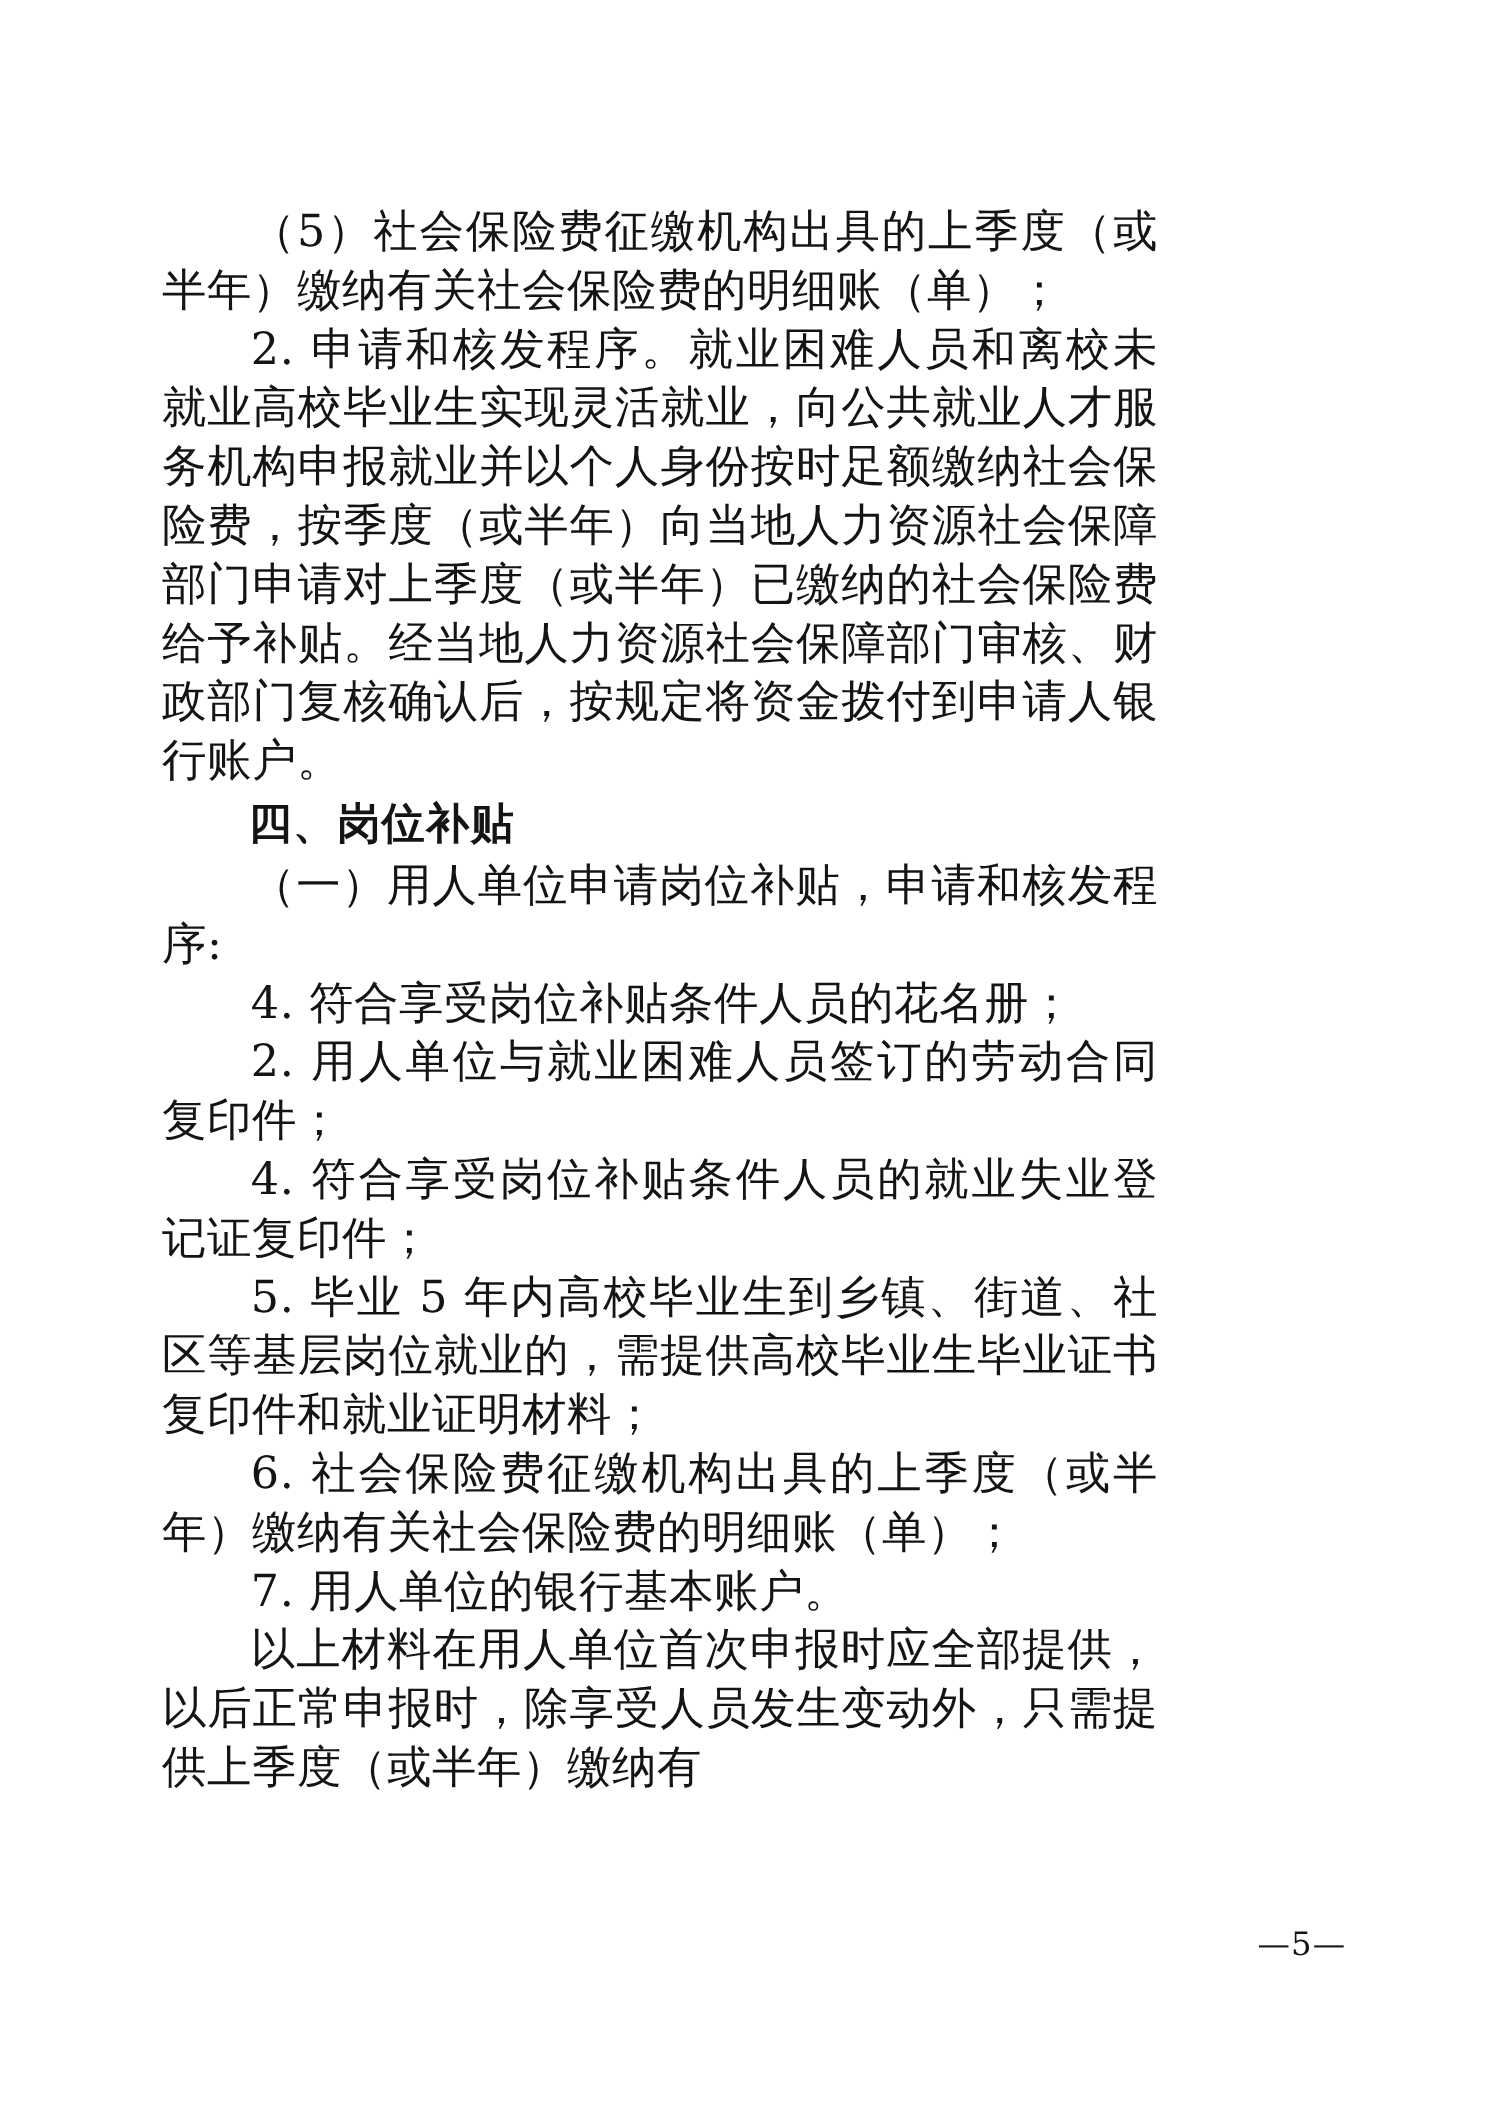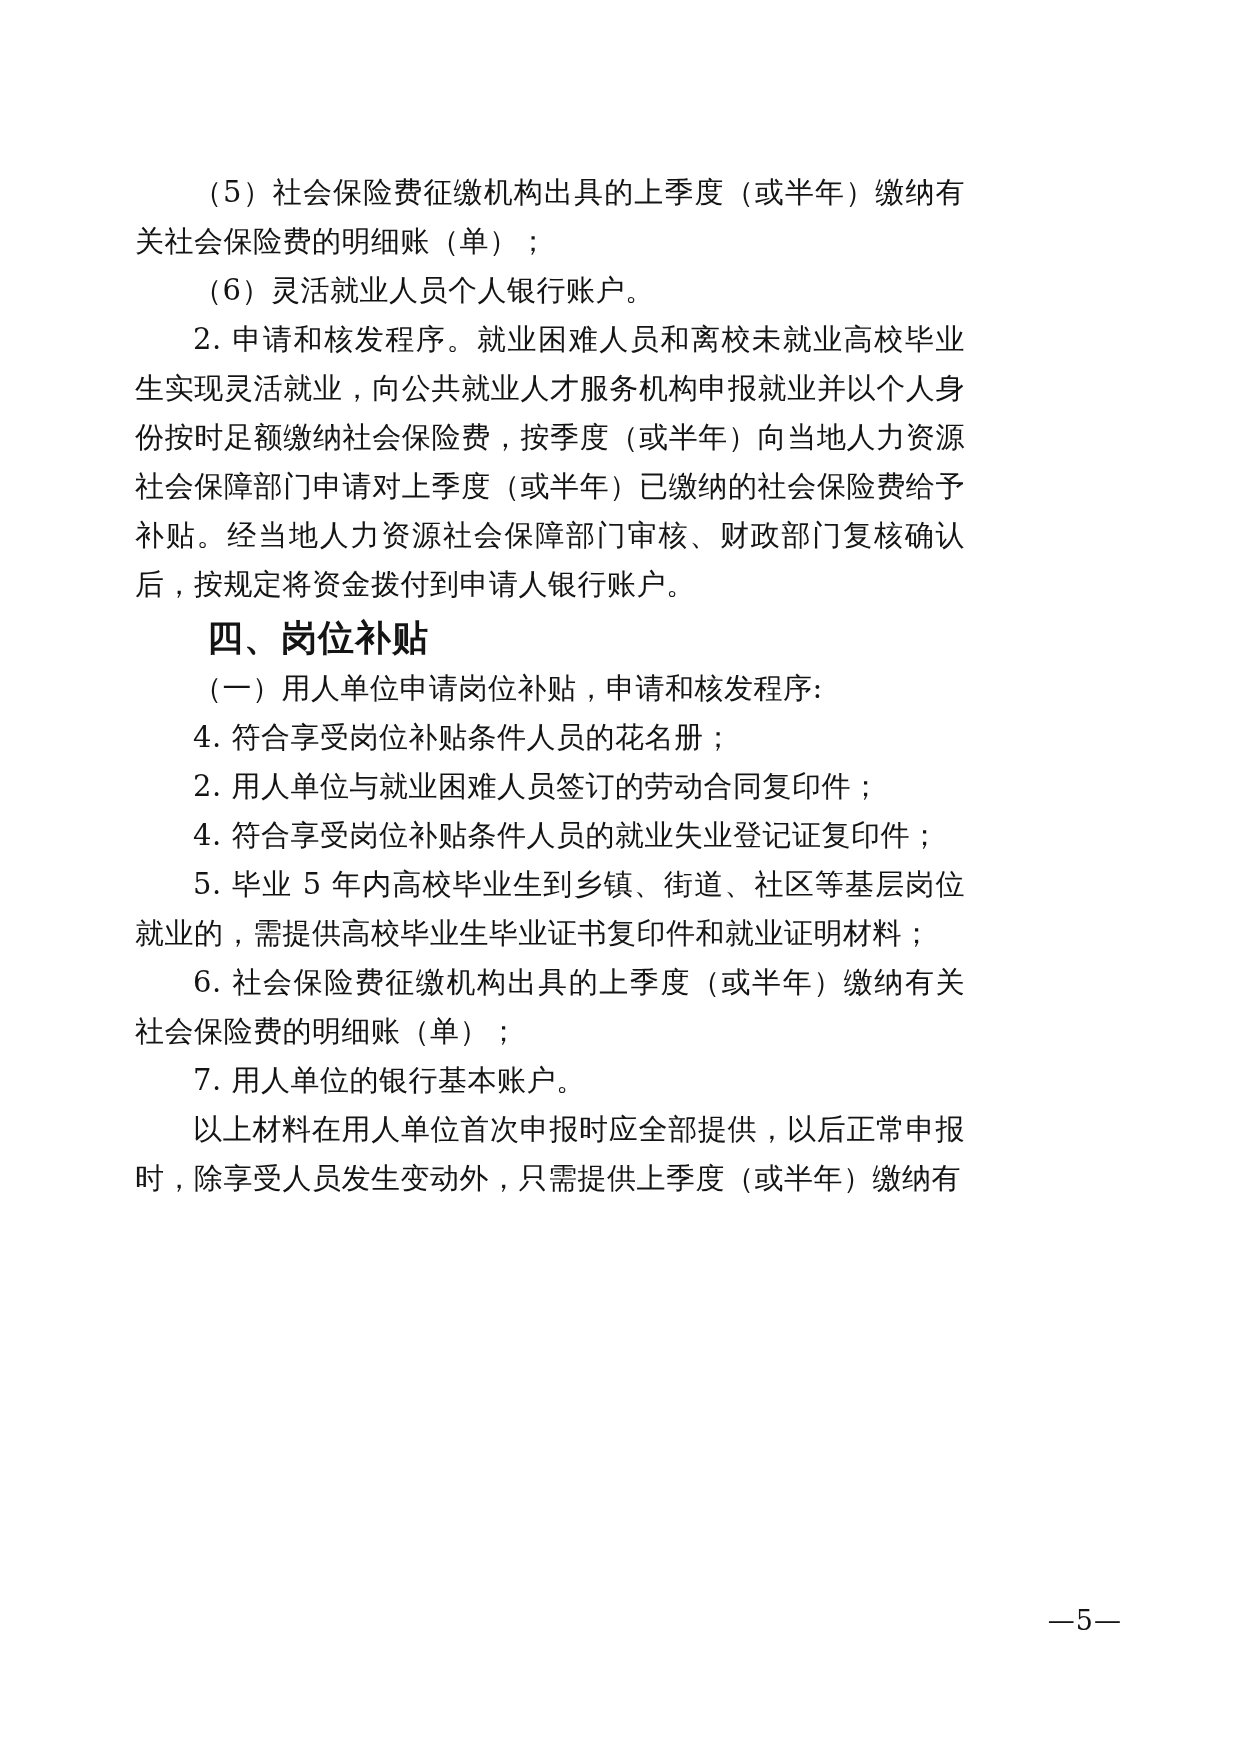--- a/index.html
+++ b/index.html
@@ -19,21 +19,21 @@
     overflow: hidden;
   }
   .content {
     position: absolute;
     left: 135px;
     top: 168px;
     width: 830px;
   }
   p {
     margin: 0;
-    font-size: 29px;
+    font-size: 37px;
     line-height: 49px;
     text-align: justify;
     text-justify: inter-ideograph;
     letter-spacing: 0.5px;
     color: #141414;
   }
   p.indent {
     text-indent: 2em;
   }
   p.heading {
@@ -57,21 +57,20 @@
     color: #141414;
     letter-spacing: 1px;
   }
 </style>
 </head>
 <body>
 
 <div class="page">
   <div class="content">
     <p class="indent">（5）社会保险费征缴机构出具的上季度（或半年）缴纳有关社会保险费的明细账（单）；</p>
-    <p class="indent">（6）灵活就业人员个人银行账户。</p>
     <p class="indent">2. 申请和核发程序。就业困难人员和离校未就业高校毕业生实现灵活就业，向公共就业人才服务机构申报就业并以个人身份按时足额缴纳社会保险费，按季度（或半年）向当地人力资源社会保障部门申请对上季度（或半年）已缴纳的社会保险费给予补贴。经当地人力资源社会保障部门审核、财政部门复核确认后，按规定将资金拨付到申请人银行账户。</p>
     <p class="heading">四、岗位补贴</p>
     <p class="indent">（一）用人单位申请岗位补贴，申请和核发程序:</p>
     <p class="item">4. 符合享受岗位补贴条件人员的花名册；</p>
     <p class="item">2. 用人单位与就业困难人员签订的劳动合同复印件；</p>
     <p class="item">4. 符合享受岗位补贴条件人员的就业失业登记证复印件；</p>
     <p class="item">5. 毕业 5 年内高校毕业生到乡镇、街道、社区等基层岗位就业的，需提供高校毕业生毕业证书复印件和就业证明材料；</p>
     <p class="item">6. 社会保险费征缴机构出具的上季度（或半年）缴纳有关社会保险费的明细账（单）；</p>
     <p class="item">7. 用人单位的银行基本账户。</p>
     <p class="indent">以上材料在用人单位首次申报时应全部提供，以后正常申报时，除享受人员发生变动外，只需提供上季度（或半年）缴纳有</p>

